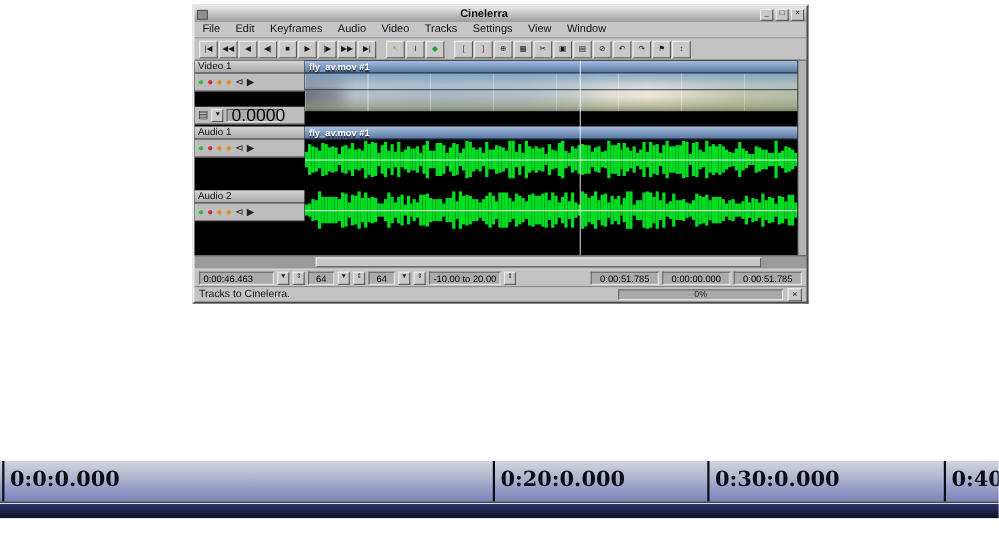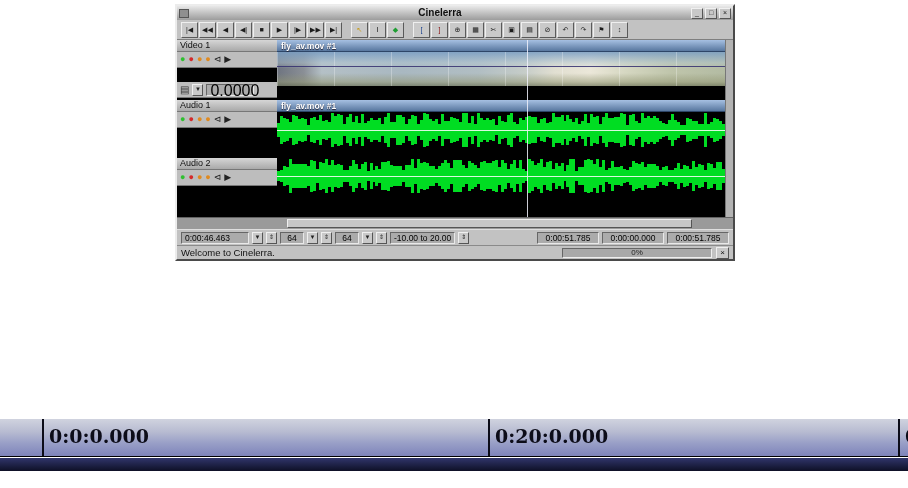--- a/index.html
+++ b/index.html
@@ -90,21 +90,21 @@
   .smsg { flex: 1; }
   .progress { width: 150px; height: 10px; background: #a9a9a9; text-align: center;
               border: 1px solid; border-color: #666 #eee #eee #666; font-size: 8px; line-height: 8px; color: #222; }
   .sclose { width: 13px; height: 12px; padding: 0; font-size: 8px; line-height: 9px; color: #111;
             background: #c9c9c9; border: 1px solid; border-color: #efefef #555 #555 #efefef; }
 
   
   .bigruler { position: absolute; left: 0; top: 419px; width: 908px; height: 38px; overflow: hidden;
               background: linear-gradient(180deg,#d0d3df 0%,#b7bbd1 35%,#999fc7 65%,#7e84ba 100%);
               border-bottom: 1px solid #000; }
-  .bitem { position: absolute; top: 0; height: 100%; border-left: 2px solid #0c0c18; padding-left: 5px; margin-left: 40px; }
+  .bitem { position: absolute; top: 0; height: 100%; border-left: 2px solid #0c0c18; padding-left: 5px; }
   .blabel { font-family: "DejaVu Serif", serif; font-weight: bold; font-size: 19px;
             line-height: 34px; color: #0c0c18; white-space: nowrap; }
   .bigdark { position: absolute; left: 0; top: 458px; width: 908px; height: 13px;
              background: linear-gradient(180deg,#30356a,#0e1026); }
 </style>
 </head>
 <body>
 
 <div class="stage">
 
@@ -114,20 +114,32 @@
       <span class="ticon"></span>
       <span class="ttext">Cinelerra</span>
       <span style="display:flex;gap:2px">
 
       <button class="tbtn">_</button>
           <button class="tbtn">□</button>
           <button class="tbtn">×</button>
         </span>
     </div>
 
+    <div class="menubar">
+
+    <span class="menu-item">File</span>
+        <span class="menu-item">Edit</span>
+        <span class="menu-item">Keyframes</span>
+        <span class="menu-item">Audio</span>
+        <span class="menu-item">Video</span>
+        <span class="menu-item">Tracks</span>
+        <span class="menu-item">Settings</span>
+        <span class="menu-item">View</span>
+        <span class="menu-item">Window</span>
+      </div>
 
     <div class="toolbar">
       <span class="tgroup">
 
       <button class="tb">|◀</button>
           <button class="tb">◀◀</button>
           <button class="tb">◀</button>
           <button class="tb">◀|</button>
           <button class="tb">■</button>
           <button class="tb">▶</button>
@@ -537,40 +549,43 @@
       <span class="zspacer"></span>
       <span style="display:flex;gap:3px">
 
       <span class="zbox" style="width:62px;text-align:center">0:00:51.785</span>
           <span class="zbox" style="width:62px;text-align:center">0:00:00.000</span>
           <span class="zbox" style="width:62px;text-align:center">0:00:51.785</span>
         </span>
     </div>
 
     <div class="statusbar">
-      <span class="smsg">Welcome to Cinelerra.</span>
+      <span class="smsg">Tracks to Cinelerra.</span>
       <span class="progress">
         <span>0%</span>
       </span>
       <button class="sclose">×</button>
     </div>
 
   </div>
 
   <div class="bigruler">
 
       <span class="bitem" style="left: 2px;">
         <b class="blabel">0:0:0.000</b>
       </span>
 
 
       <span class="bitem" style="left: 448px;">
         <b class="blabel">0:20:0.000</b>
       </span>
 
+      <span class="bitem" style="left: 643px;">
+        <b class="blabel">0:30:0.000</b>
+      </span>
 
       <span class="bitem" style="left: 858px;">
         <b class="blabel">0:40:0.000</b>
       </span>
     </div>
   <div class="bigdark"></div>
 
 </div>
 
 </body></html>

